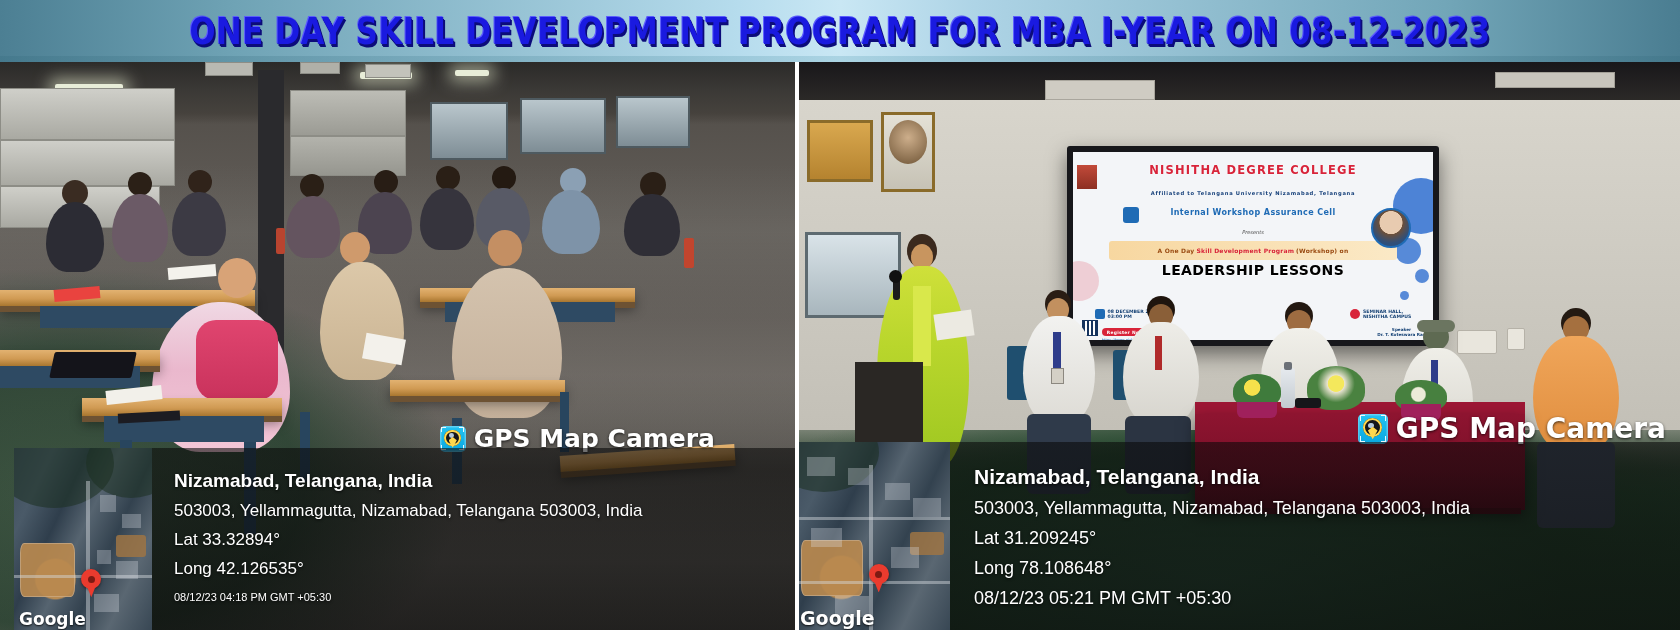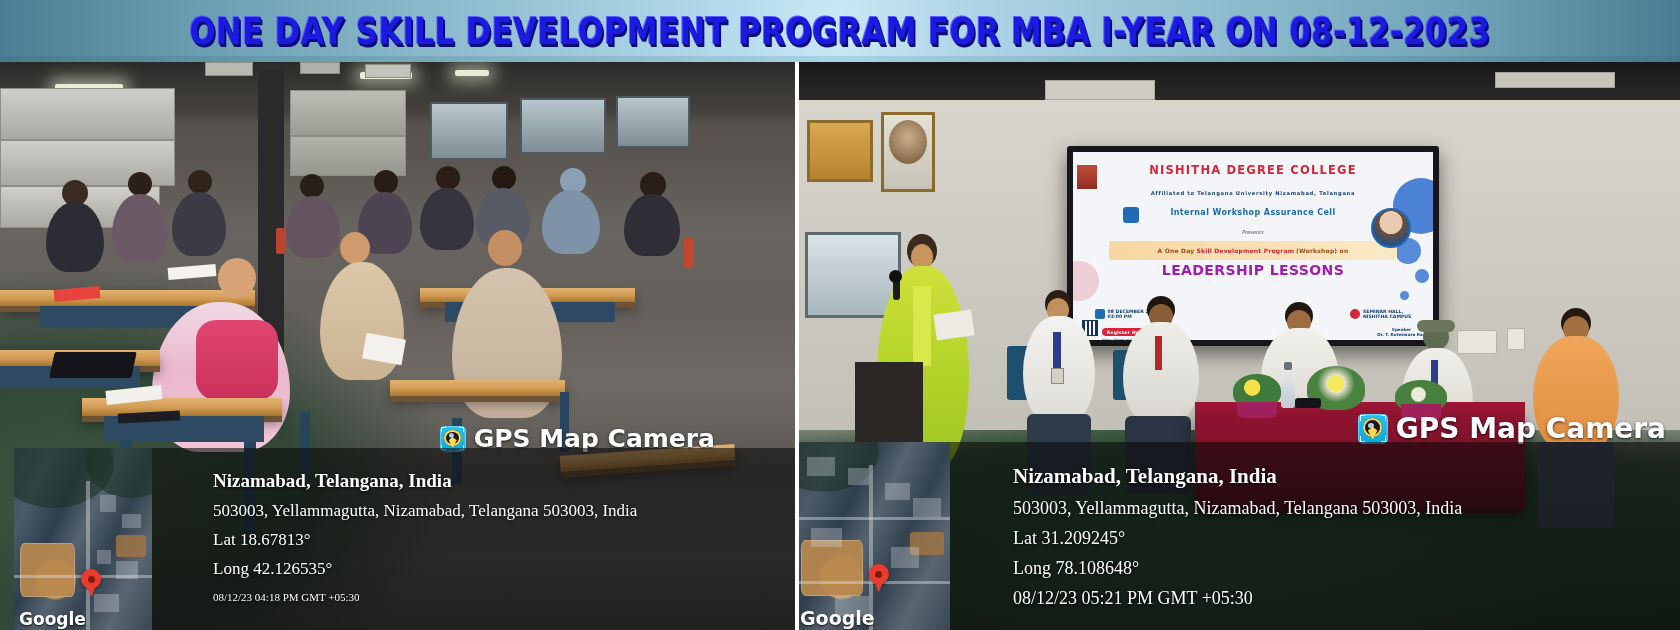--- a/index.html
+++ b/index.html
@@ -112,21 +112,21 @@
   }
   .slide-ribbon{
     position:absolute;left:10%;right:10%;top:47.5%;height:10%;
     background:linear-gradient(90deg,#f7d7a0,#fbe9c6);border-radius:3px;
     display:flex;align-items:center;justify-content:center;
     font-size:6px;font-weight:bold;color:#9a4b12;letter-spacing:.2px;
   }
   .slide-ribbon .hl{color:#d8243a;margin:0 2px;}
   .slide-title{
     position:absolute;left:4%;right:4%;top:59%;
-    text-align:center;color:#a21caf;font-weight:bold;font-size:14px;
+    text-align:center;color:#000000;font-weight:bold;font-size:14px;
     line-height:1.08;letter-spacing:.4px;
     text-shadow:0 1px 0 rgba(255,255,255,.8);
   }
   .slide-meta{
     position:absolute;left:6%;right:6%;bottom:11%;
     display:flex;justify-content:space-between;align-items:center;
     font-size:4.6px;font-weight:bold;color:#123f73;
   }
   .slide-meta .cell{display:flex;align-items:center;gap:3px;}
   .slide-meta .ic{width:10px;height:10px;border-radius:2px;background:#1f6bb5;flex:0 0 auto;}
@@ -246,21 +246,21 @@
     background:#7d1a12; border-radius:50%;
   }
   .gps-map .gwm{
     position:absolute; left:5px; bottom:1px;
     color:#fff; font-family:"DejaVu Sans", sans-serif; font-weight:bold;
     text-shadow:0 1px 2px rgba(0,0,0,.8);
   }
   .gps-lines{ padding:0; color:#fff; }
   .gps-lines .l{
     color:#fff; text-shadow:0 1px 3px rgba(0,0,0,.85);
-    white-space:nowrap; font-family:Liberation Serif, serif;margin-left:39px;
+    white-space:nowrap; font-family:Liberation Sans, sans-serif;
   }
   .gps-lines .l1{ font-weight:bold; }
 </style>
 </head>
 <body>
 
 <div class="page">
 
   <div class="banner">
     <div class="banner-title">ONE DAY SKILL DEVELOPMENT PROGRAM FOR MBA I-YEAR ON 08-12-2023</div>
@@ -384,21 +384,21 @@
           <div class="pin" style="left:56%;top:82%;">
             <div class="bubble"></div>
               <div class="tail"></div>
               <div class="dot"></div>
           </div>
           <div class="gwm" style="font-size:17px;">Google</div>
         </div>
         <div class="gps-lines" style="padding:18px 0 0 22px;">
           <div class="l l1" style="font-size:19px;line-height:30px;">Nizamabad, Telangana, India</div>
           <div class="l" style="font-size:17px;line-height:29px;">503003, Yellammagutta, Nizamabad, Telangana 503003, India</div>
-          <div class="l" style="font-size:17px;line-height:29px;">Lat 18.67813°</div>
+          <div class="l" style="font-size:17px;line-height:29px;">Lat 33.32894°</div>
           <div class="l" style="font-size:17px;line-height:29px;">Long 42.126535°</div>
           <div class="l" style="font-size:11px;line-height:29px;">08/12/23 04:18 PM GMT +05:30</div>
         </div>
       </div>
     </div>
 
     <div class="photo right">
       <div class="scene-right">
 
         <div style="position:absolute;left:0;top:0;width:100%;height:40px;background:linear-gradient(180deg,#18171a,#2c2a28);"></div>

